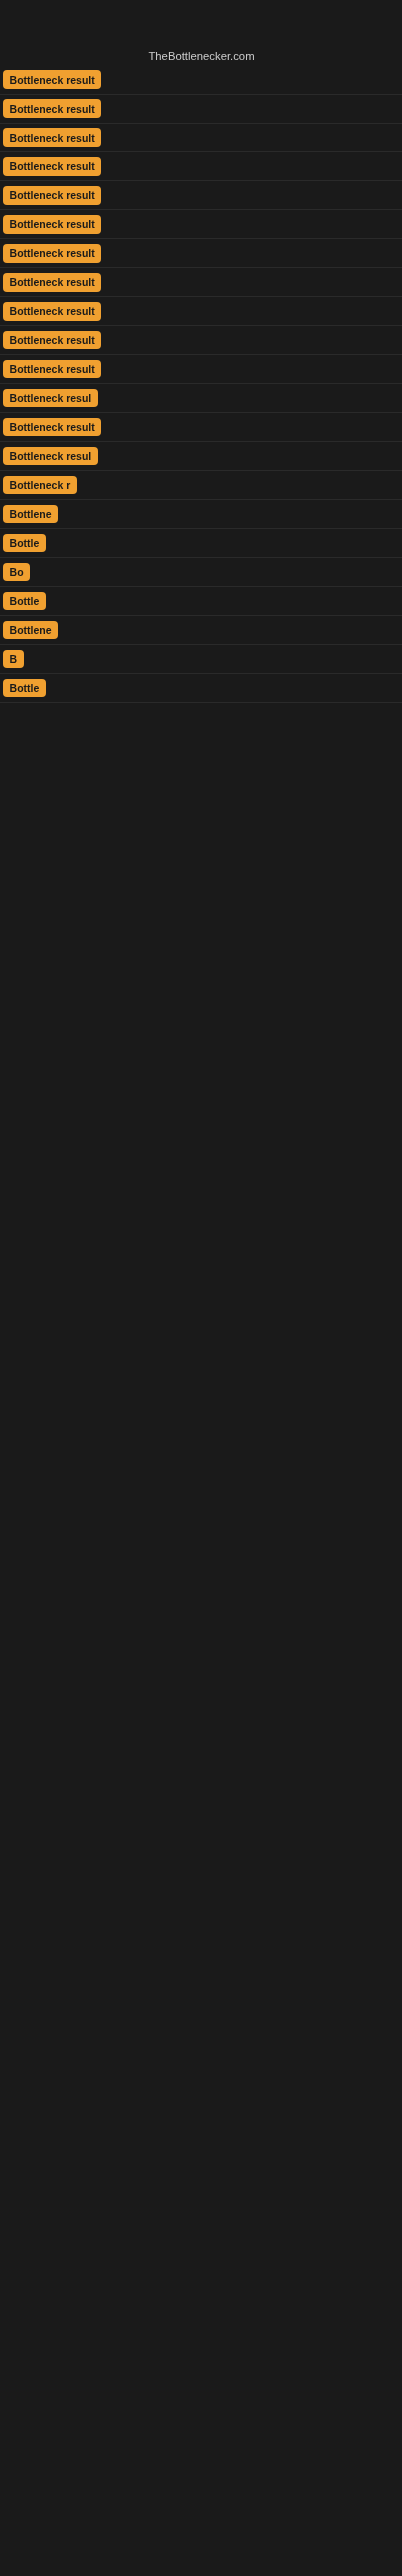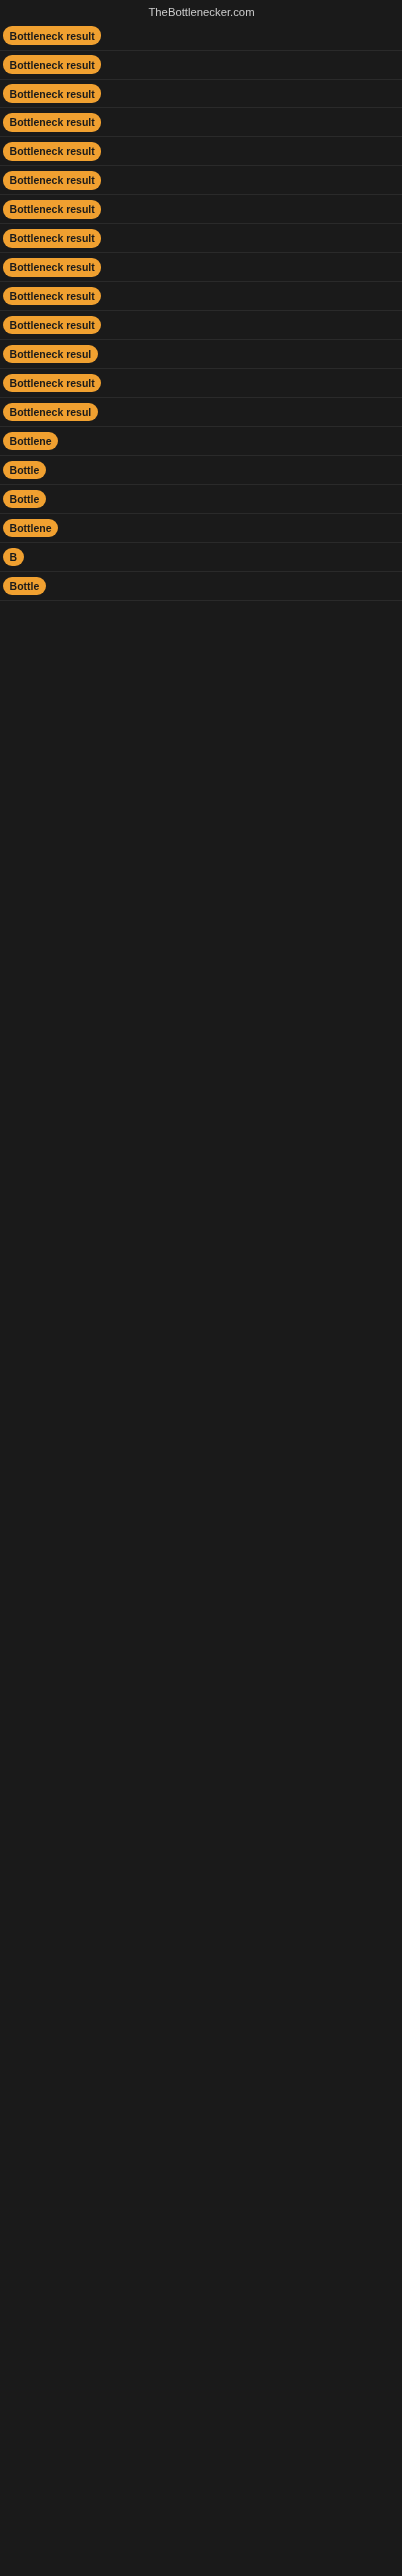--- a/index.html
+++ b/index.html
@@ -15,30 +15,31 @@
       font-family: Arial, sans-serif;
       position: relative;
     }
 
     .site-title {
       text-align: center;
       color: #cccccc;
       font-size: 11.3px;
       padding: 6.4px 0 3.2px 0;
       font-weight: normal;
+      margin-top: 44px;
     }
 
     .bottleneck-badge {
       display: inline-block;
       background-color: #f0a030;
       color: #1a1a1a;
       font-size: 10.5px;
       font-weight: bold;
       padding: 3.2px 6.4px;
-      border-radius: 9px;
+      border-radius: 4px;
       white-space: nowrap;
       overflow: hidden;
     }
 
     .row {
       padding: 4.8px 3.2px;
       border-bottom: 0.8px solid #2a2a2a;
     }
 
     .row-content {
@@ -120,26 +121,36 @@
         <span class="bottleneck-badge">Bottleneck result</span>
       </div>
     </div>
     <div class="row">
       <div class="row-content">
         <span class="bottleneck-badge">Bottleneck resul</span>
       </div>
     </div>
     <div class="row">
       <div class="row-content">
+        <span class="bottleneck-badge">Bottleneck r</span>
+      </div>
+    </div>
+    <div class="row">
+      <div class="row-content">
         <span class="bottleneck-badge">Bottlene</span>
       </div>
     </div>
     <div class="row">
       <div class="row-content">
         <span class="bottleneck-badge">Bottle</span>
+      </div>
+    </div>
+    <div class="row">
+      <div class="row-content">
+        <span class="bottleneck-badge">Bo</span>
       </div>
     </div>
     <div class="row">
       <div class="row-content">
         <span class="bottleneck-badge">Bottle</span>
       </div>
     </div>
     <div class="row">
       <div class="row-content">
         <span class="bottleneck-badge">Bottlene</span>

